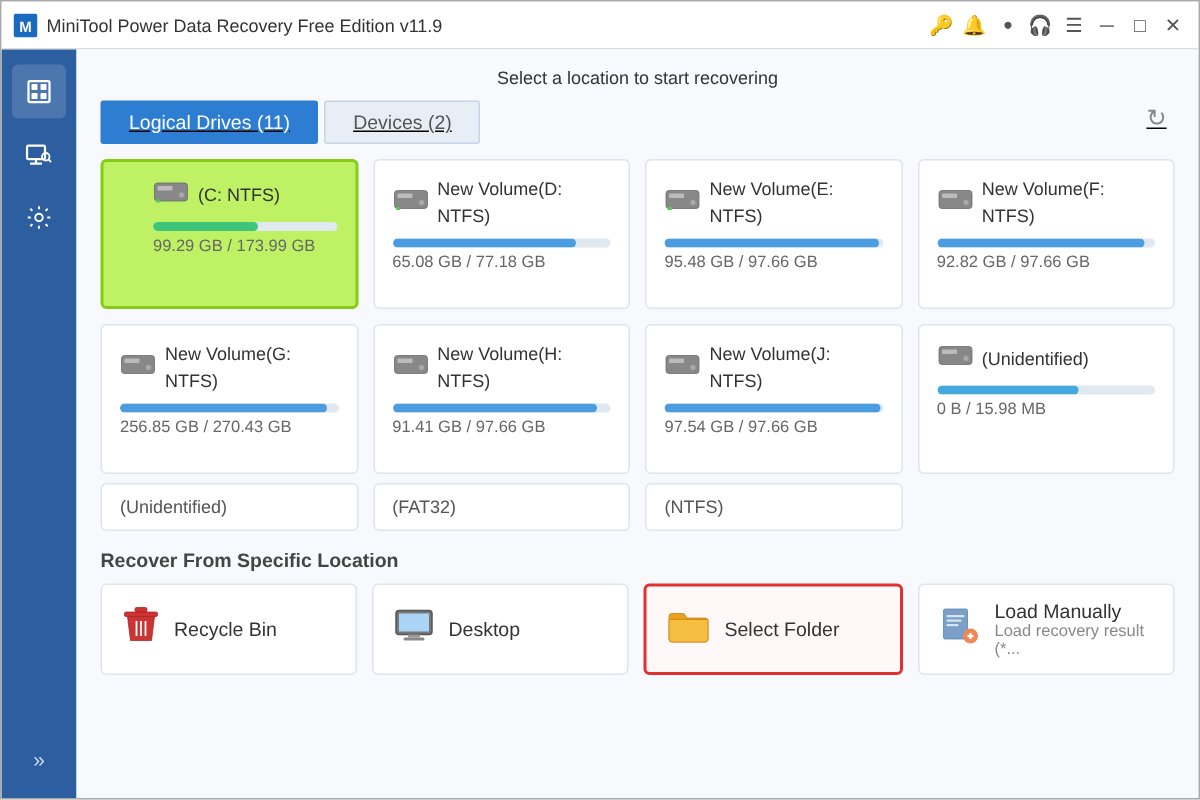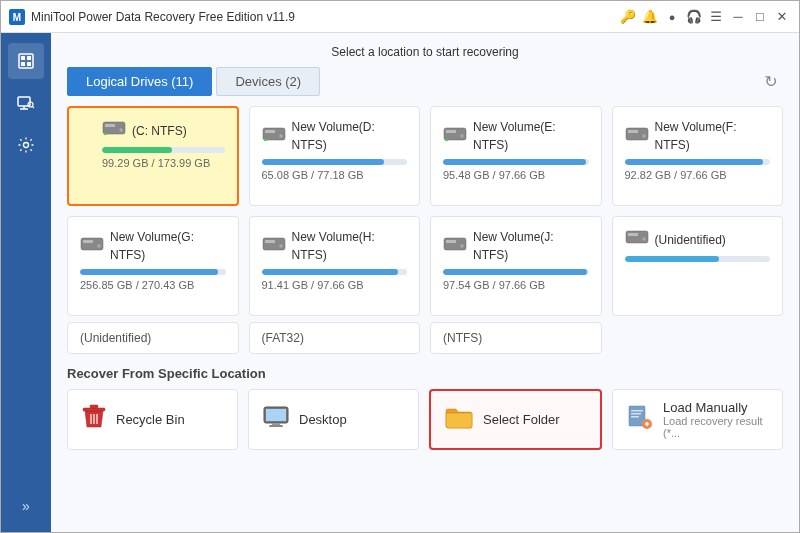--- a/index.html
+++ b/index.html
@@ -78,23 +78,24 @@
     .page-title {
       text-align: center;
       font-size: 12px;
       color: #333;
       padding: 12px 0 8px;
       font-weight: 400;
     }
 
     .tabs-area {
       display: flex;
-      align-items: center;
+      align-items: flex-start;
       padding: 0 16px;
       margin-bottom: 10px;
+      text-decoration: underline;
     }
     .tab {
       padding: 6px 18px;
       font-size: 13px;
       cursor: pointer;
       border-radius: 2px;
       background: #e8eef5;
       color: #555;
       border: 1px solid #c5d5e8;
       margin-right: 4px;
@@ -126,22 +127,22 @@
       border: 1px solid #dde4ee;
       border-radius: 4px;
       padding: 10px 12px;
       display: flex;
       flex-direction: column;
       gap: 4px;
       cursor: pointer;
       min-height: 80px;
     }
     .drive-card.selected {
-      border: 2px solid #f97316;
-      background: #fef9c3;
+      border: 2px solid #84cc16;
+      background: #bef264;
       padding-left: 33px;
     }
     .drive-card-header {
       display: flex;
       align-items: center;
       gap: 6px;
     }
     .drive-icon-img {
       font-size: 20px;
       color: #555;
@@ -456,20 +457,21 @@
               <circle cx="19" cy="12" r="2" fill="#aaa" stroke="#888" stroke-width="0.5"></circle>
             </svg>
           </div>
           <div>
             <span class="drive-label">(Unidentified)</span>
           </div>
         </div>
         <div class="drive-bar-bg">
           <div class="drive-bar-fill" style="width: 65%; background: #4ad;"></div>
         </div>
+        <div class="drive-size">0 B / 15.98 MB</div>
       </div>
 
     </div>
 
     <div class="small-cards-row" style="margin-top:6px;">
       <div class="small-drive-card">
         <span class="small-drive-label">(Unidentified)</span>
       </div>
       <div class="small-drive-card">
         <span class="small-drive-label">(FAT32)</span>

